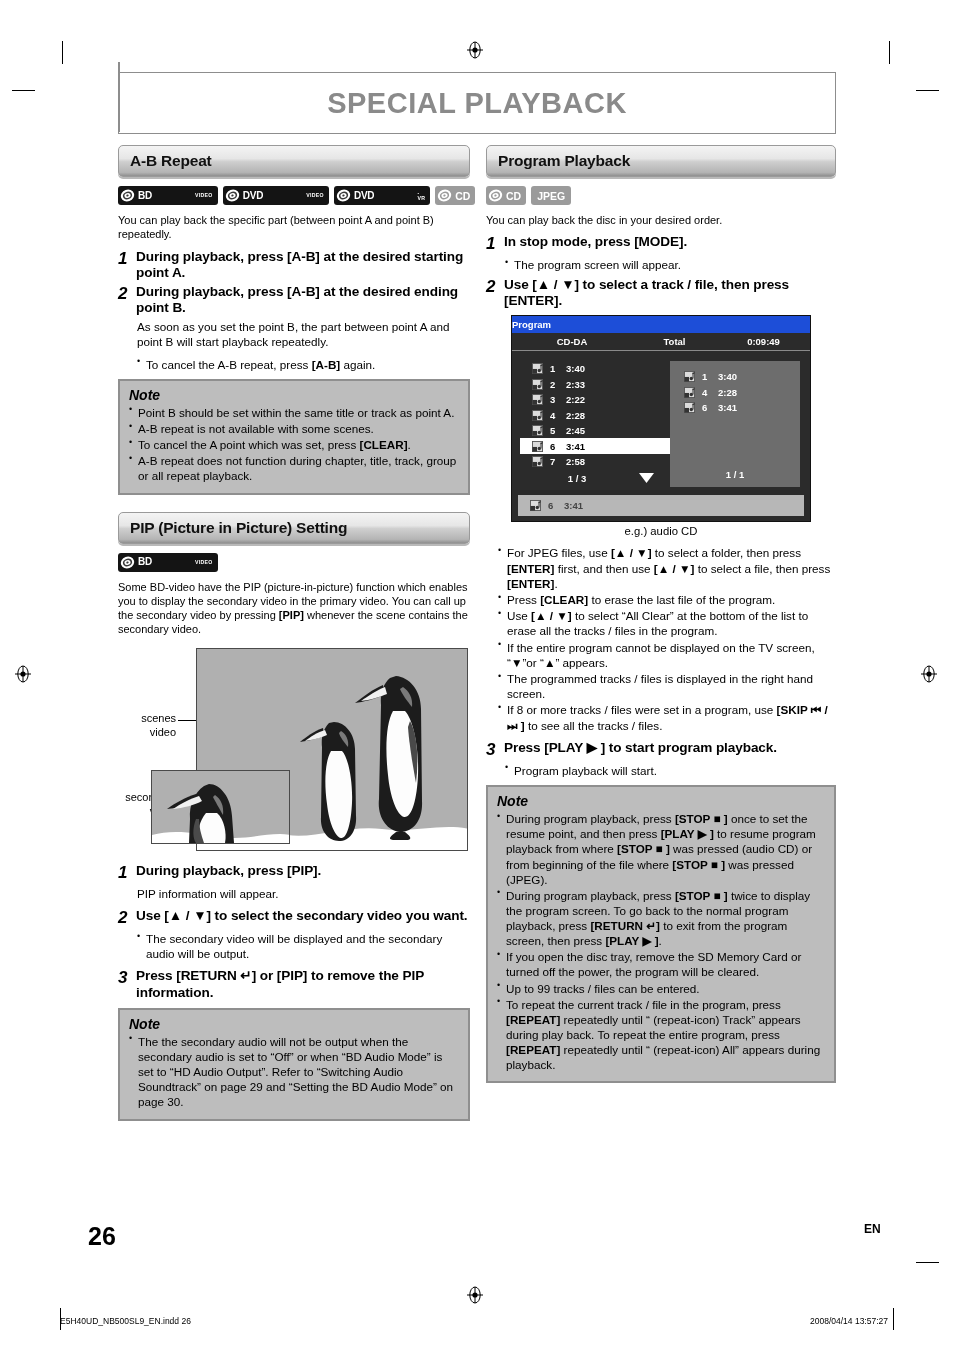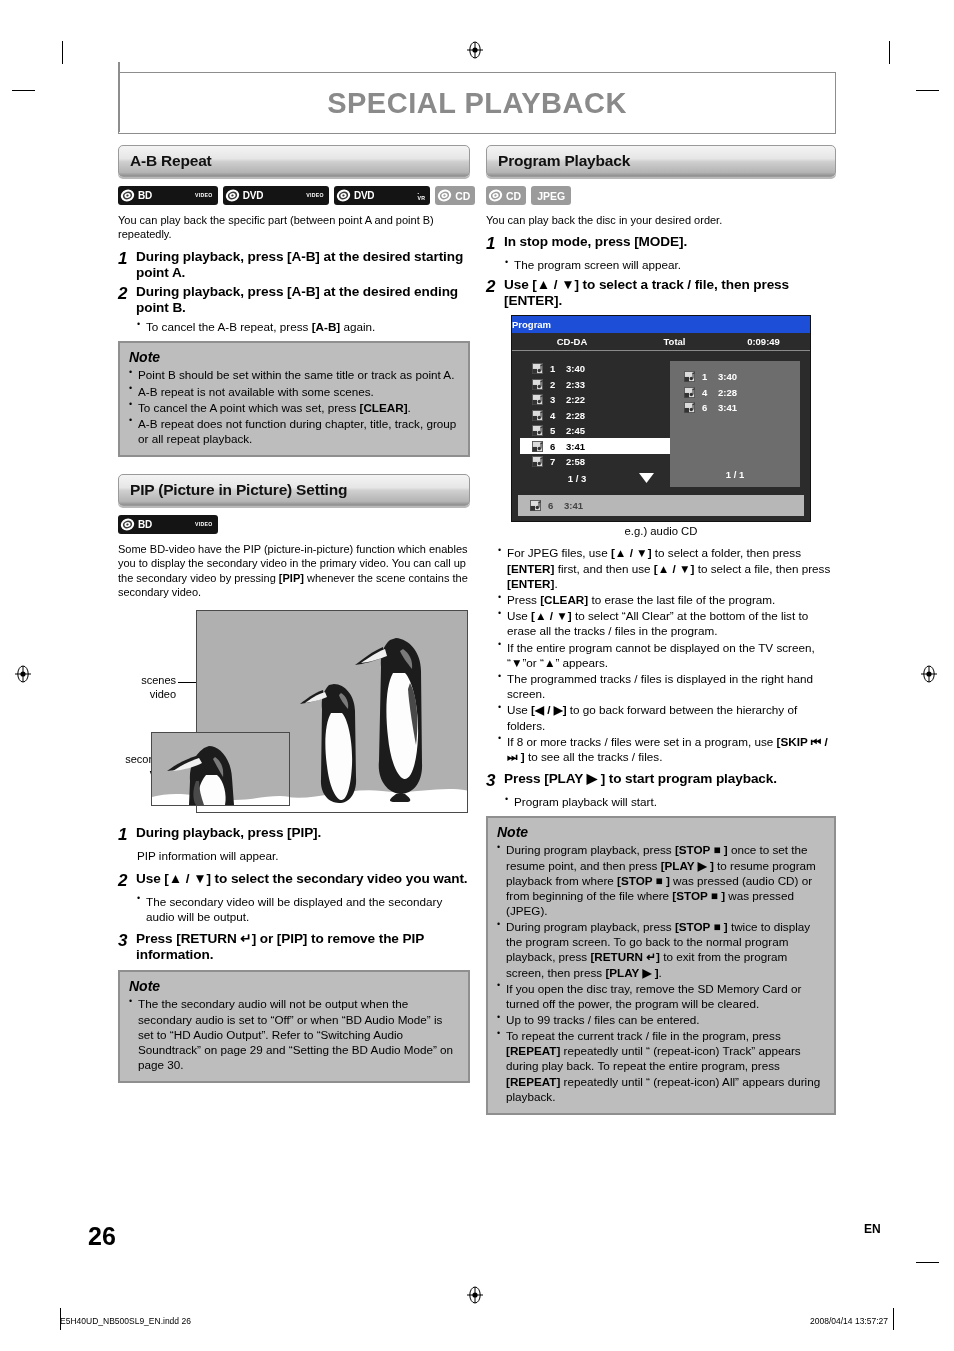--- a/index.html
+++ b/index.html
@@ -294,20 +294,21 @@
   <div class="step">
     <div class="num">1</div>
     <div class="stext">During playback, press <b>[A-B]</b> at the desired starting point A.</div>
   </div>
 
   <div class="step">
     <div class="num">2</div>
     <div class="stext">During playback, press <b>[A-B]</b> at the desired ending point B.</div>
   </div>
 
+  <div class="sub">As soon as you set the point B, the part between point A and point B will start playback repeatedly.</div>
   <ul class="bl">
     <li>To cancel the A-B repeat, press <b>[A-B]</b> again.</li>
   </ul>
 
   <div class="note">
     <div class="nhead">Note</div>
     <ul>
       <li>Point B should be set within the same title or track as point A.</li>
       <li>A-B repeat is not available with some scenes.</li>
       <li>To cancel the A point which was set, press <b>[CLEAR]</b>.</li>
@@ -614,21 +615,20 @@
   </div>
 
   <div class="caption">e.g.) audio CD</div>
 
   <ul class="bl" style="margin-left:12px;">
     <li>For JPEG files, use <b>[▲ / ▼]</b> to select a folder, then press <b>[ENTER]</b> first, and then use <b>[▲ / ▼]</b> to select a file, then press <b>[ENTER]</b>.</li>
     <li>Press <b>[CLEAR]</b> to erase the last file of the program.</li>
     <li>Use <b>[▲ / ▼]</b> to select “All Clear” at the bottom of the list to erase all the tracks / files in the program.</li>
     <li>If the entire program cannot be displayed on the TV screen, “▼”or “▲” appears.</li>
     <li>The programmed tracks / files is displayed in the right hand screen.</li>
-    <li>Use <b>[◀ / ▶]</b> to go back forward between the hierarchy of folders.</li>
     <li>If 8 or more tracks / files were set in a program, use <b>[SKIP ⏮ / ⏭ ]</b> to see all the tracks / files.</li>
   </ul>
 
   <div class="step">
     <div class="num">3</div>
     <div class="stext">Press <b>[PLAY ▶ ]</b> to start program playback.</div>
   </div>
   <ul class="bl tight">
     <li>Program playback will start.</li>
   </ul>

